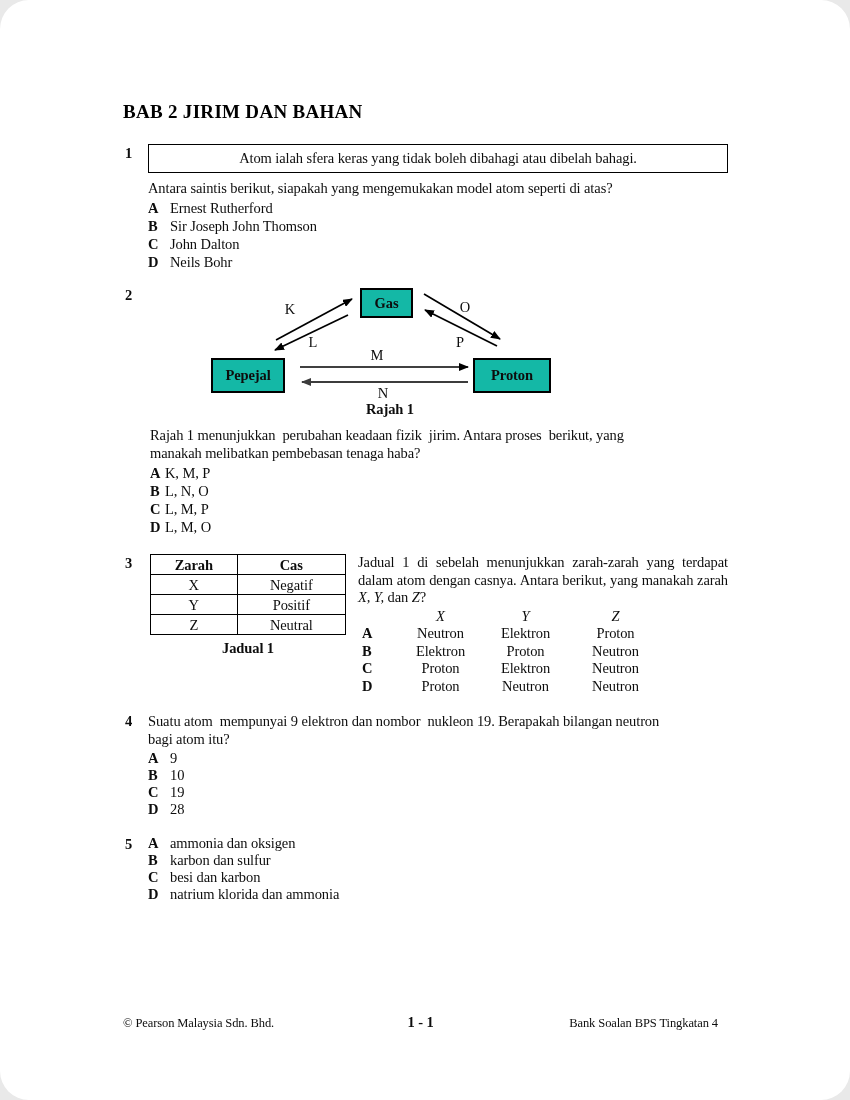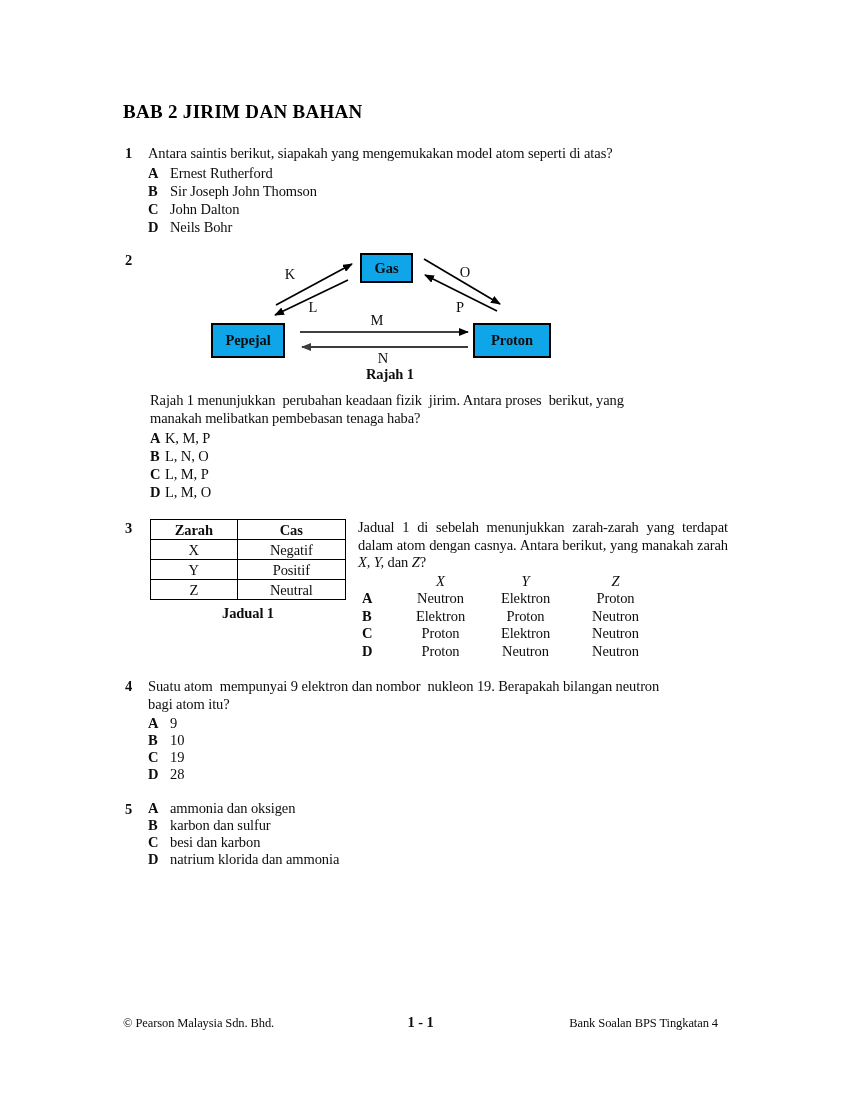--- a/index.html
+++ b/index.html
@@ -7,20 +7,21 @@
   .page {
     position: relative;
     width: 850px; height: 1100px;
     margin: 0 auto;
     background: #ffffff;
     font-family: "Liberation Serif", "DejaVu Serif", serif;
     color: #0d0d0d;
     font-size: 14.5px;
     letter-spacing: -0.1px;
     overflow: hidden;
+    border-radius: 29px;
   }
   .content { position: absolute; left: 123px; top: 101px; width: 605px; }
 
   .doc-title { font-size: 19px; font-weight: bold; letter-spacing: 0.3px; line-height: 22px; color: #000; }
   .section-heading { font-size: 14.5px; font-weight: bold; margin-top: 22px; line-height: 18px; }
 
   .q { position: relative; }
   .qnum { position: absolute; left: 2px; top: 0; font-weight: bold; line-height: 18px; }
 
   .q1 { margin-top: 21px; }
@@ -41,21 +42,21 @@
   .opts-17 .opt { line-height: 17px; }
 
   
   .q2 { margin-top: 15px; }
   .diagram { position: relative; height: 136px; margin-top: 2px; }
   .diagram svg { position: absolute; left: 0; top: 0; }
   .state-box {
     position: absolute;
     border: 2px solid #000;
     display: flex; align-items: center; justify-content: center;
-    font-weight: bold; background: #0ea5e9;
+    font-weight: bold; background: #14b8a6;
   }
   .state-gas     { left: 237px; top: 2px;  width: 53px; height: 30px; }
   .state-pepejal { left: 88px;  top: 72px; width: 74px; height: 35px; }
   .state-cecair  { left: 350px; top: 72px; width: 78px; height: 35px; }
   .arrow-label { position: absolute; width: 20px; text-align: center; line-height: 16px; }
   .lab-k { left: 157px; top: 15px; }
   .lab-l { left: 180px; top: 48px; }
   .lab-m { left: 244px; top: 61px; }
   .lab-n { left: 250px; top: 99px; }
   .lab-o { left: 332px; top: 13px; }
@@ -97,20 +98,23 @@
 </head>
 <body>
 
 <div class="page">
   <div class="content">
 
     <div class="doc-title">BAB 2 JIRIM DAN BAHAN</div>
 
     <section class="q q1">
       <span class="qnum">1</span>
+      <div class="statement-box">
+        <span>Atom ialah sfera keras yang tidak boleh dibahagi atau dibelah bahagi.</span>
+      </div>
       <div class="qtext">Antara saintis berikut, siapakah yang mengemukakan model atom seperti di atas?</div>
       <div class="opts">
         <div class="opt">
           <span class="letter">A</span>
           <span class="text">Ernest Rutherford</span>
         </div>
         <div class="opt">
           <span class="letter">B</span>
           <span class="text">Sir Joseph John Thomson</span>
         </div>

